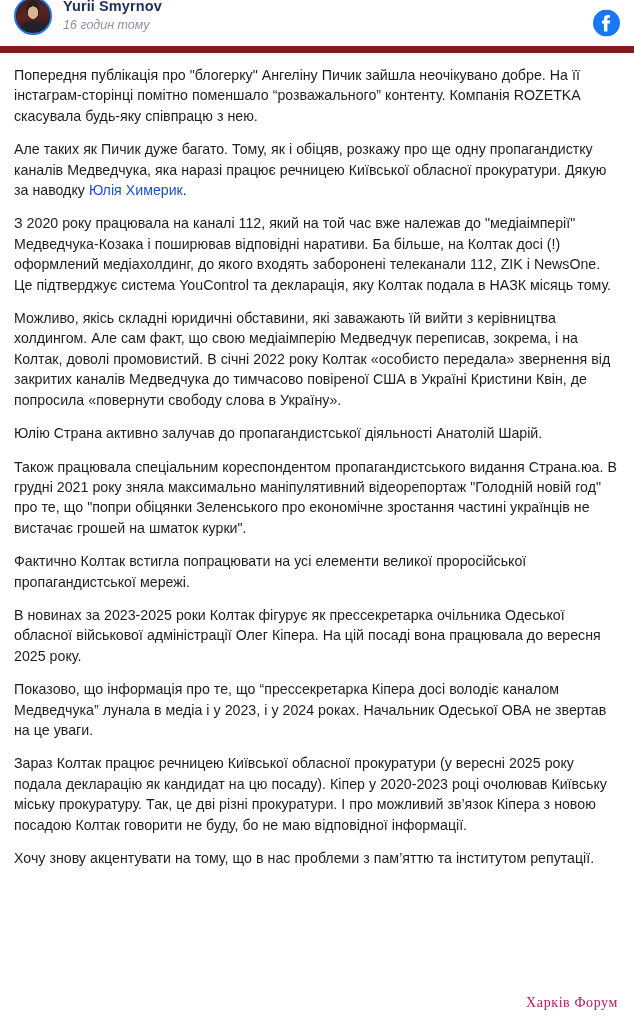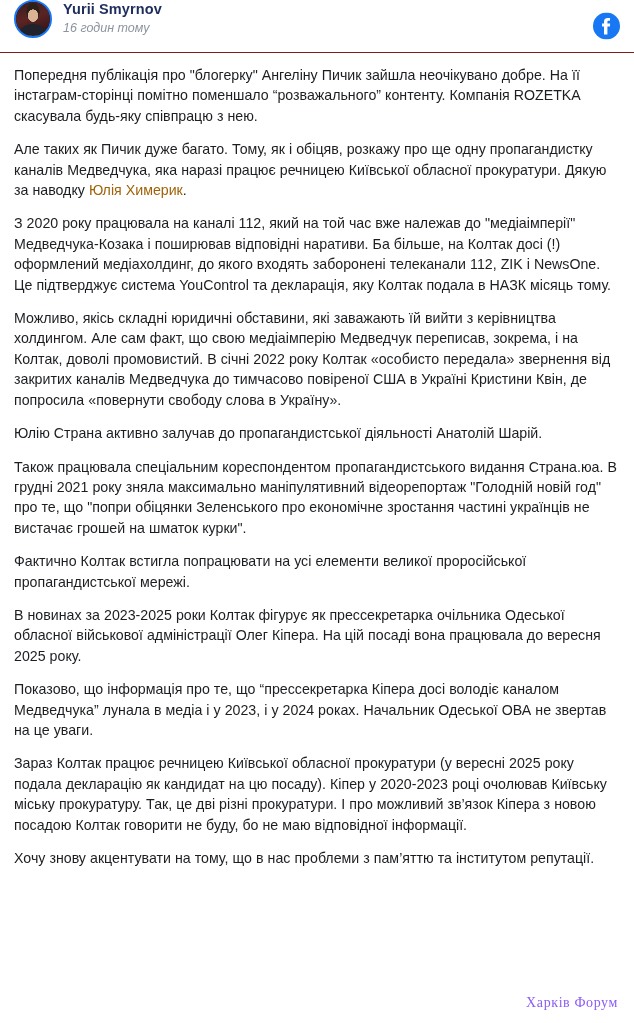--- a/index.html
+++ b/index.html
@@ -25,21 +25,21 @@
     background: #fff;
   }
 
   
   .post-header {
     display: flex;
     align-items: center;
     padding: 9px 12px 24px 14px;
     box-sizing: border-box;
     height: 53px;
-    border-bottom: 1px solid #7f1d1d;
+    border-bottom: 7px solid #7f1d1d;
     position: relative;
   }
 
   .avatar {
     width: 38px;
     height: 38px;
     border-radius: 50%;
     border: 2px solid #1877f2;
     box-sizing: border-box;
     overflow: hidden;
@@ -106,33 +106,33 @@
   .para {
     font-size: 14.2px;
     line-height: 20.4px;
     color: #1c1e21;
     margin: 0 0 13px 0;
     text-align: left;
     word-spacing: 0.1px;
   }
   .para:last-child { margin-bottom: 0; }
   .link {
-    color: #a16207;
+    color: #1d4ed8;
     text-decoration: none;
     cursor: pointer;
   }
 
   
   .watermark {
     position: absolute;
     right: 16px;
     bottom: 12px;
     font-family: "Liberation Serif", "DejaVu Serif", serif;
     font-size: 14px;
-    color: #8b5cf6;
+    color: #be185d;
     letter-spacing: 0.6px;
     user-select: none;
     white-space: nowrap;
   }
 </style>
 </head>
 <body>
 
 <div class="post">
 

